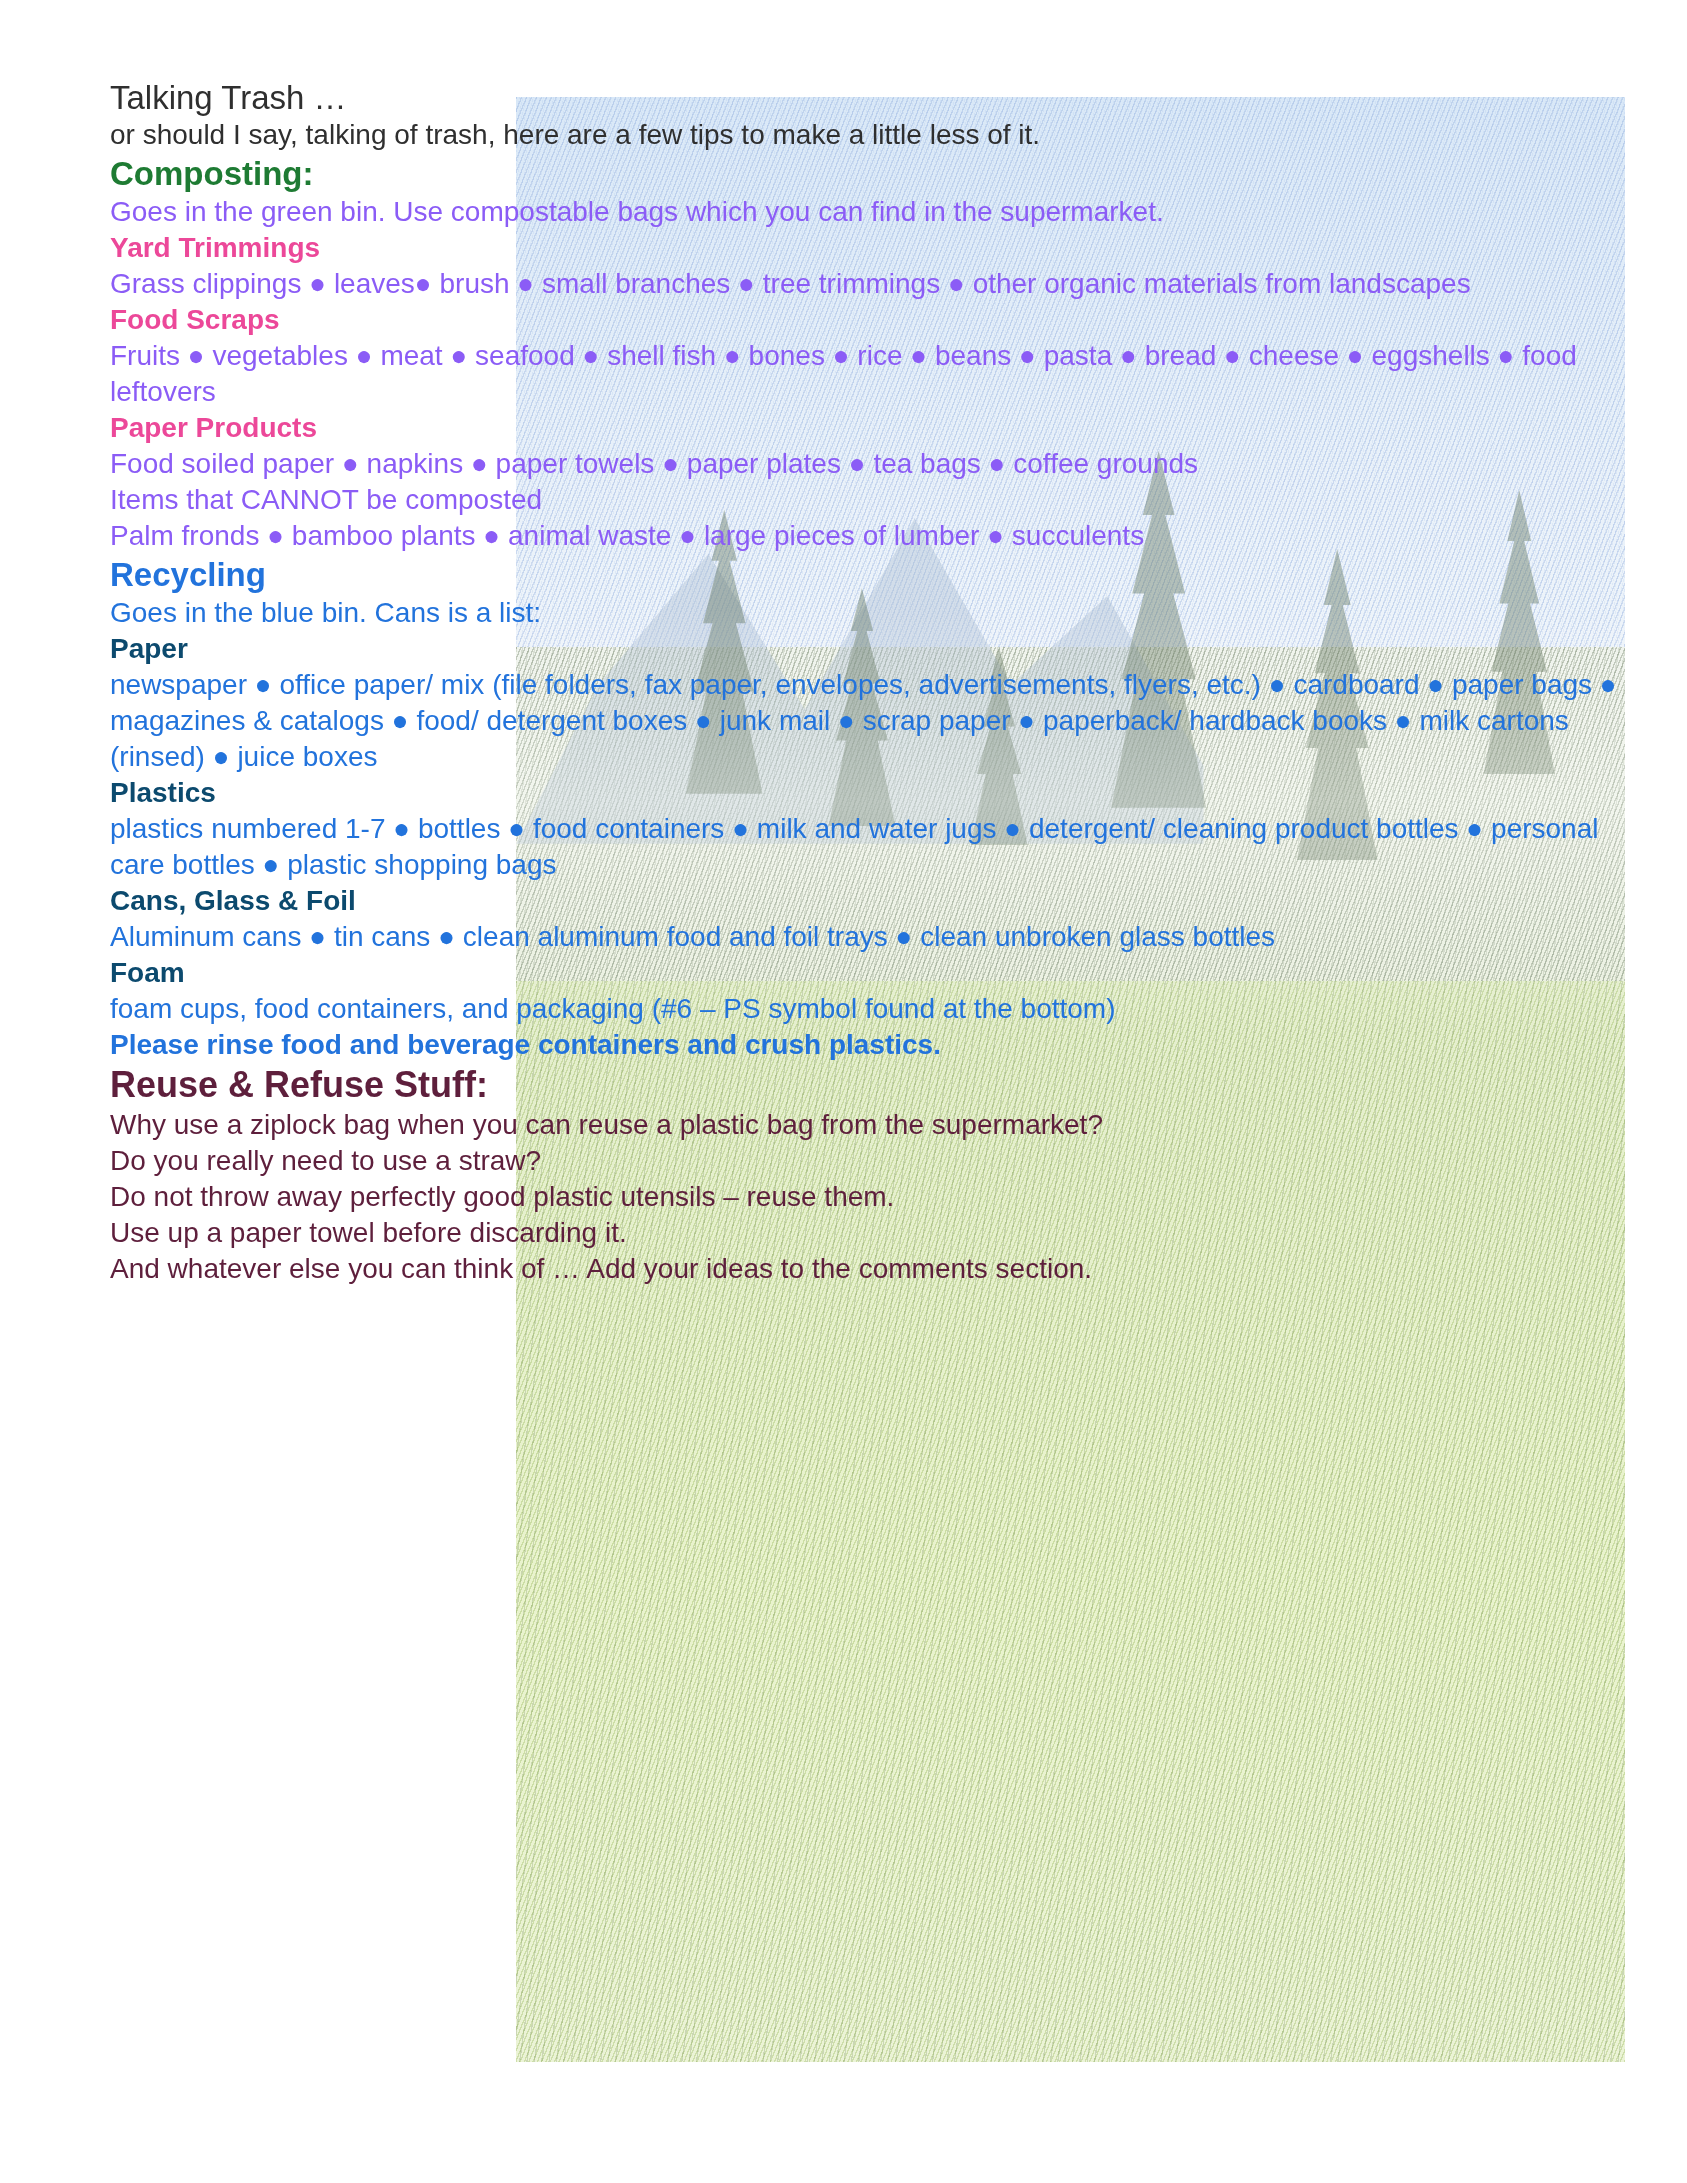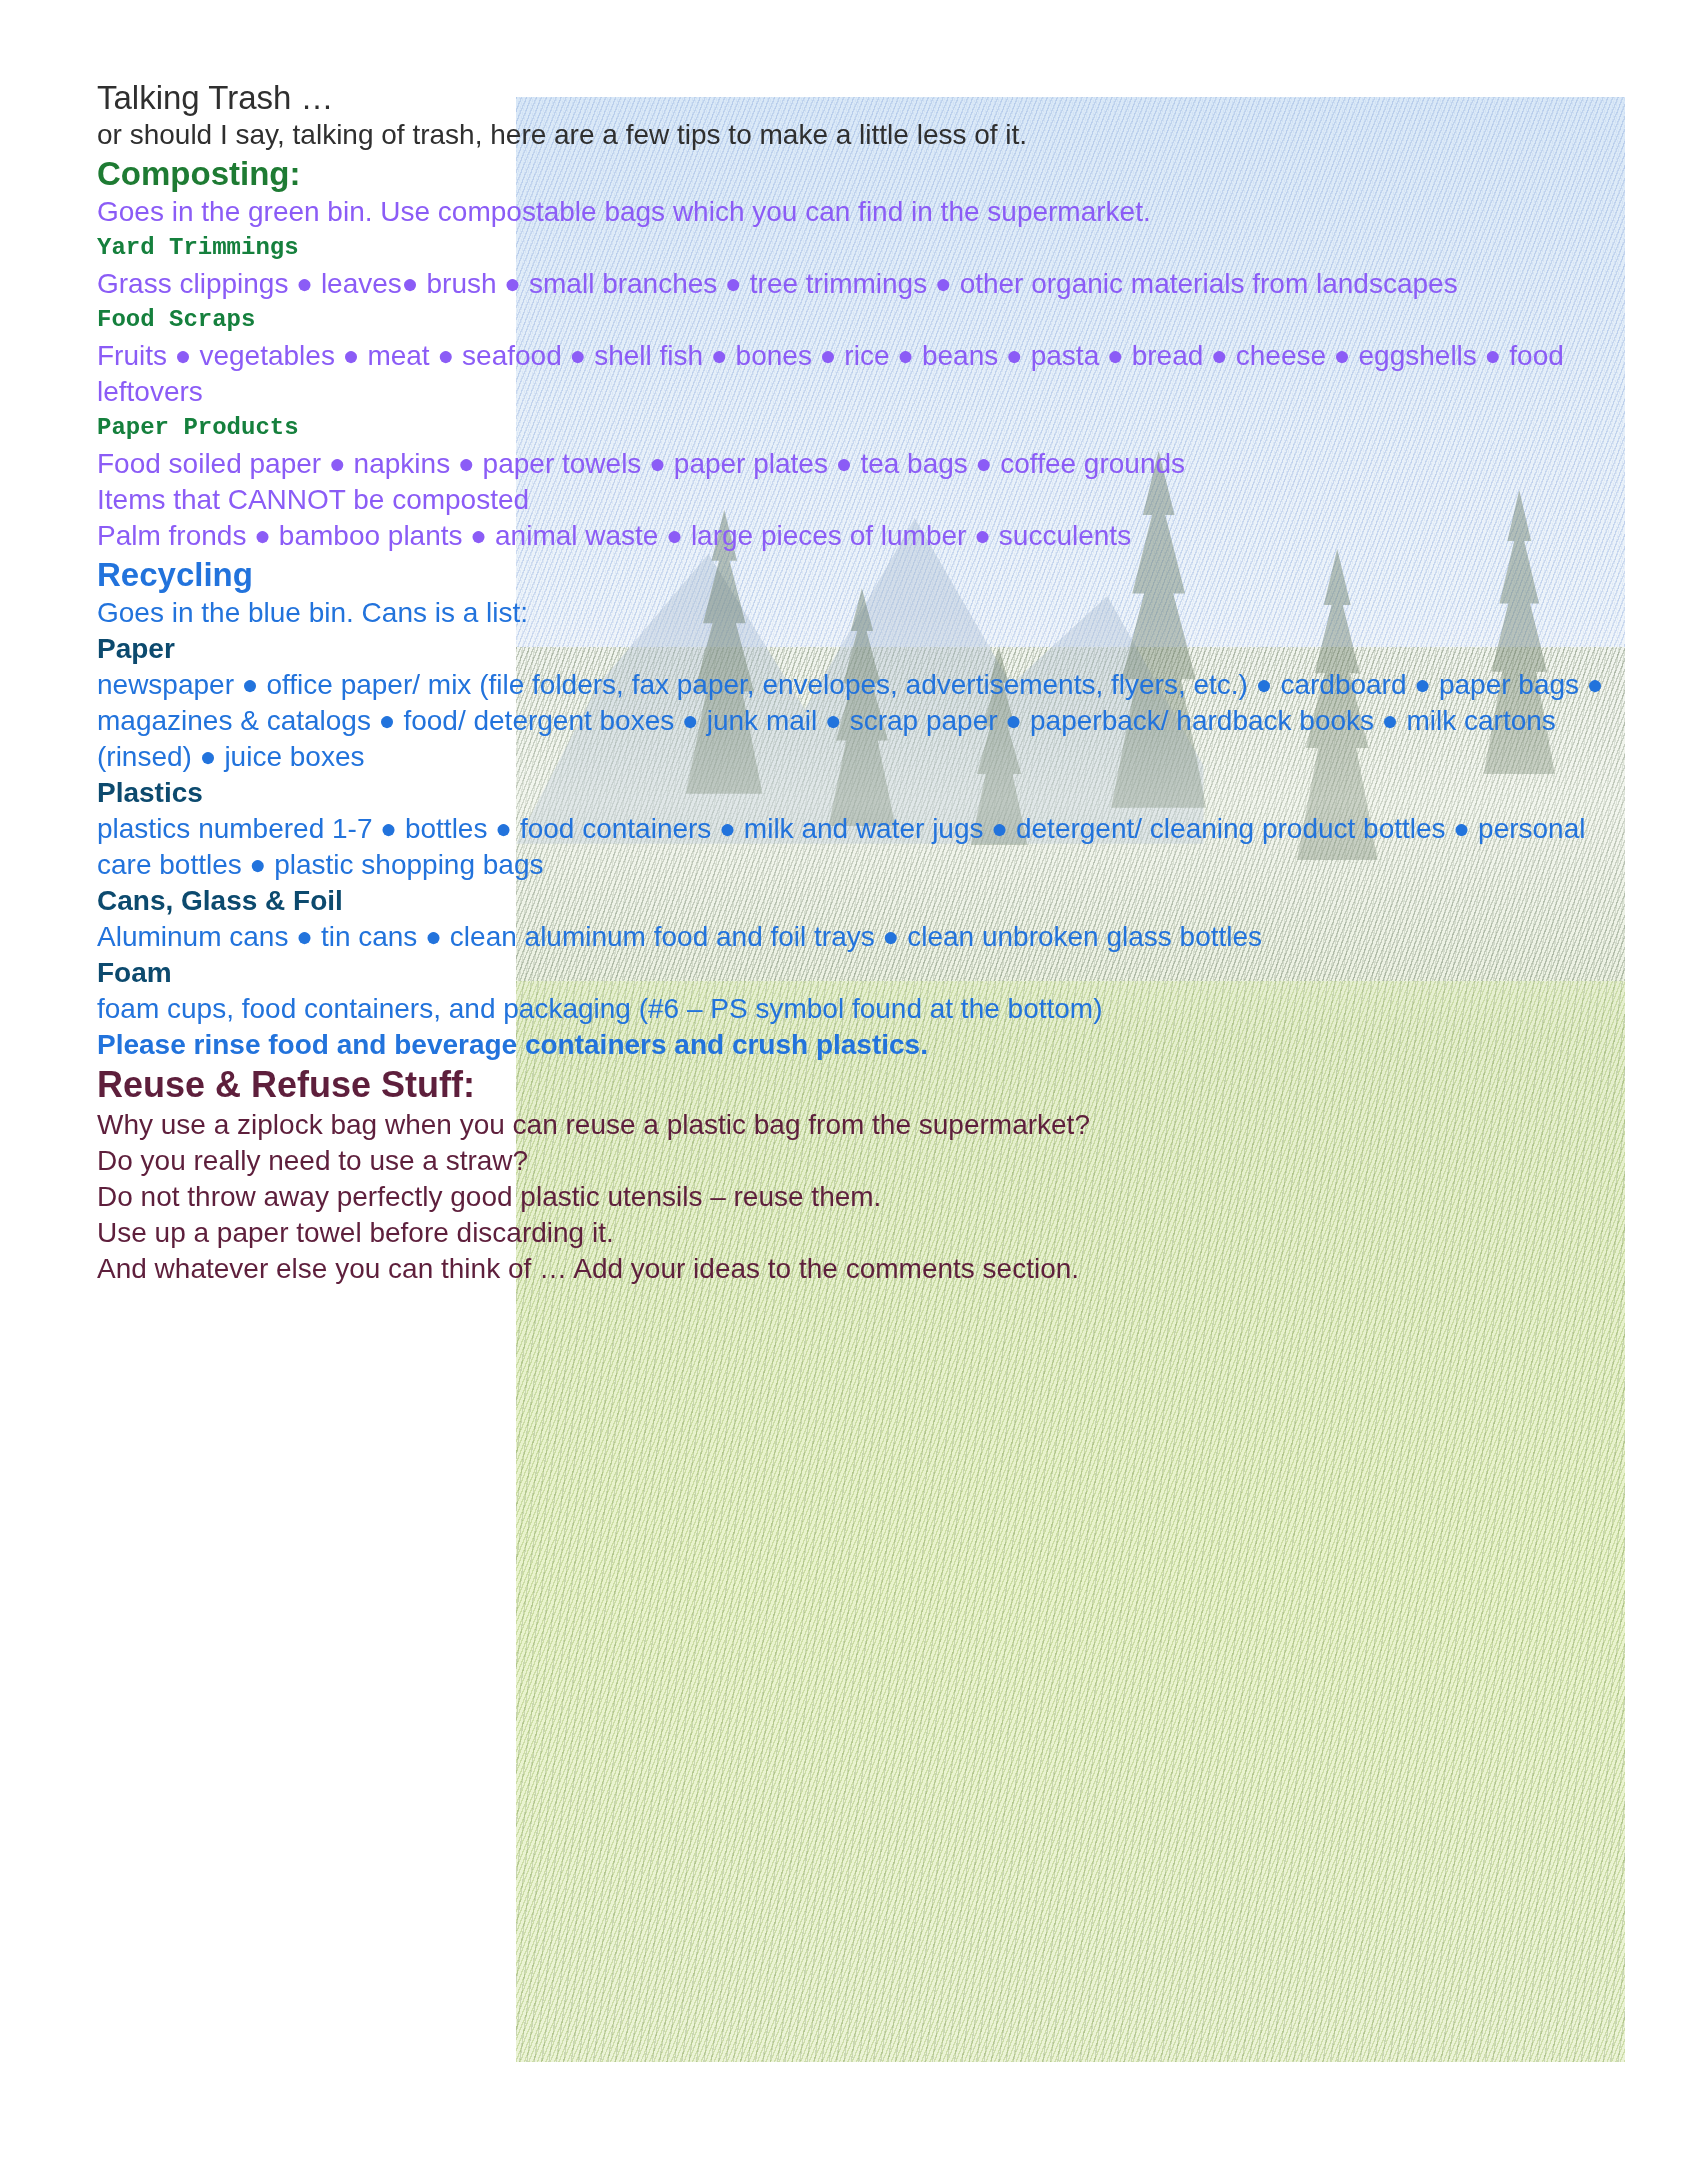--- a/index.html
+++ b/index.html
@@ -47,31 +47,31 @@
   .t3 { left:52%; top:18%; width:132px; height:357px; }
   .t4 { left:69%; top:23%; width:112px; height:311px; }
   .t5 { left:86%; top:20%; width:99px; height:284px; }
   .t6 { left:40%; top:28%; width:79px; height:198px; }
   .haze {
     position:absolute; left:0; top:26%; width:100%; height:22%;
     background:linear-gradient(180deg, rgba(245,249,253,0) 0%, rgba(255,255,255,.30) 45%, rgba(244,248,240,0) 100%);
   }
   
   .content {
-    position:absolute; left:97px; top:79px; width:1522px; z-index:2;
+    position:absolute; left:110px; top:79px; width:1522px; z-index:2;
   }
   .content p, .content h1, .content h2, .content h3 { margin:0; }
   .doc-title   { font-size:33px; font-weight:400; color:#2f2f2f; margin:0 0 20px; }
   .doc-subtitle{ font-size:28px; line-height:36px; color:#2f2f2f; margin:0 0 25px; }
   .h-green { font-size:33px; font-weight:700; color:#1E7B33; line-height:41px; margin:0 0 24px; }
   .h-blue  { font-size:33px; font-weight:700; color:#2273DC; line-height:41px; margin:0 0 24px; }
   .h-maroon{ font-size:36px; font-weight:700; color:#5E1F3C; line-height:44px; margin:29px 0 61px; }
   .body-green { font-size:28px; line-height:36px; color:#8b5cf6; margin:0 0 24px; }
   .body-blue  { font-size:28px; line-height:36px; color:#2273DC; margin:0 0 24px; }
-  .sub-green  { font-size:24px; line-height:36px; font-weight:700; color:#15803d; margin:0 0 24px;font-family:Liberation Mono, monospace; }
+  .sub-green  { font-size:28px; line-height:36px; font-weight:700; color:#ec4899; margin:0 0 24px; }
   .sub-blue   { font-size:28px; line-height:36px; font-weight:700; color:#0c4a6e; margin:0 0 24px; }
   .bold-blue  { font-size:28px; line-height:36px; font-weight:700; color:#2273DC; margin:0 0 24px; }
   .tip { font-size:28px; line-height:36px; color:#5E1F3C; margin:0 0 22.5px; }
 </style>
 </head>
 <body>
 
 <div class="page">
 
   <div class="bg">

